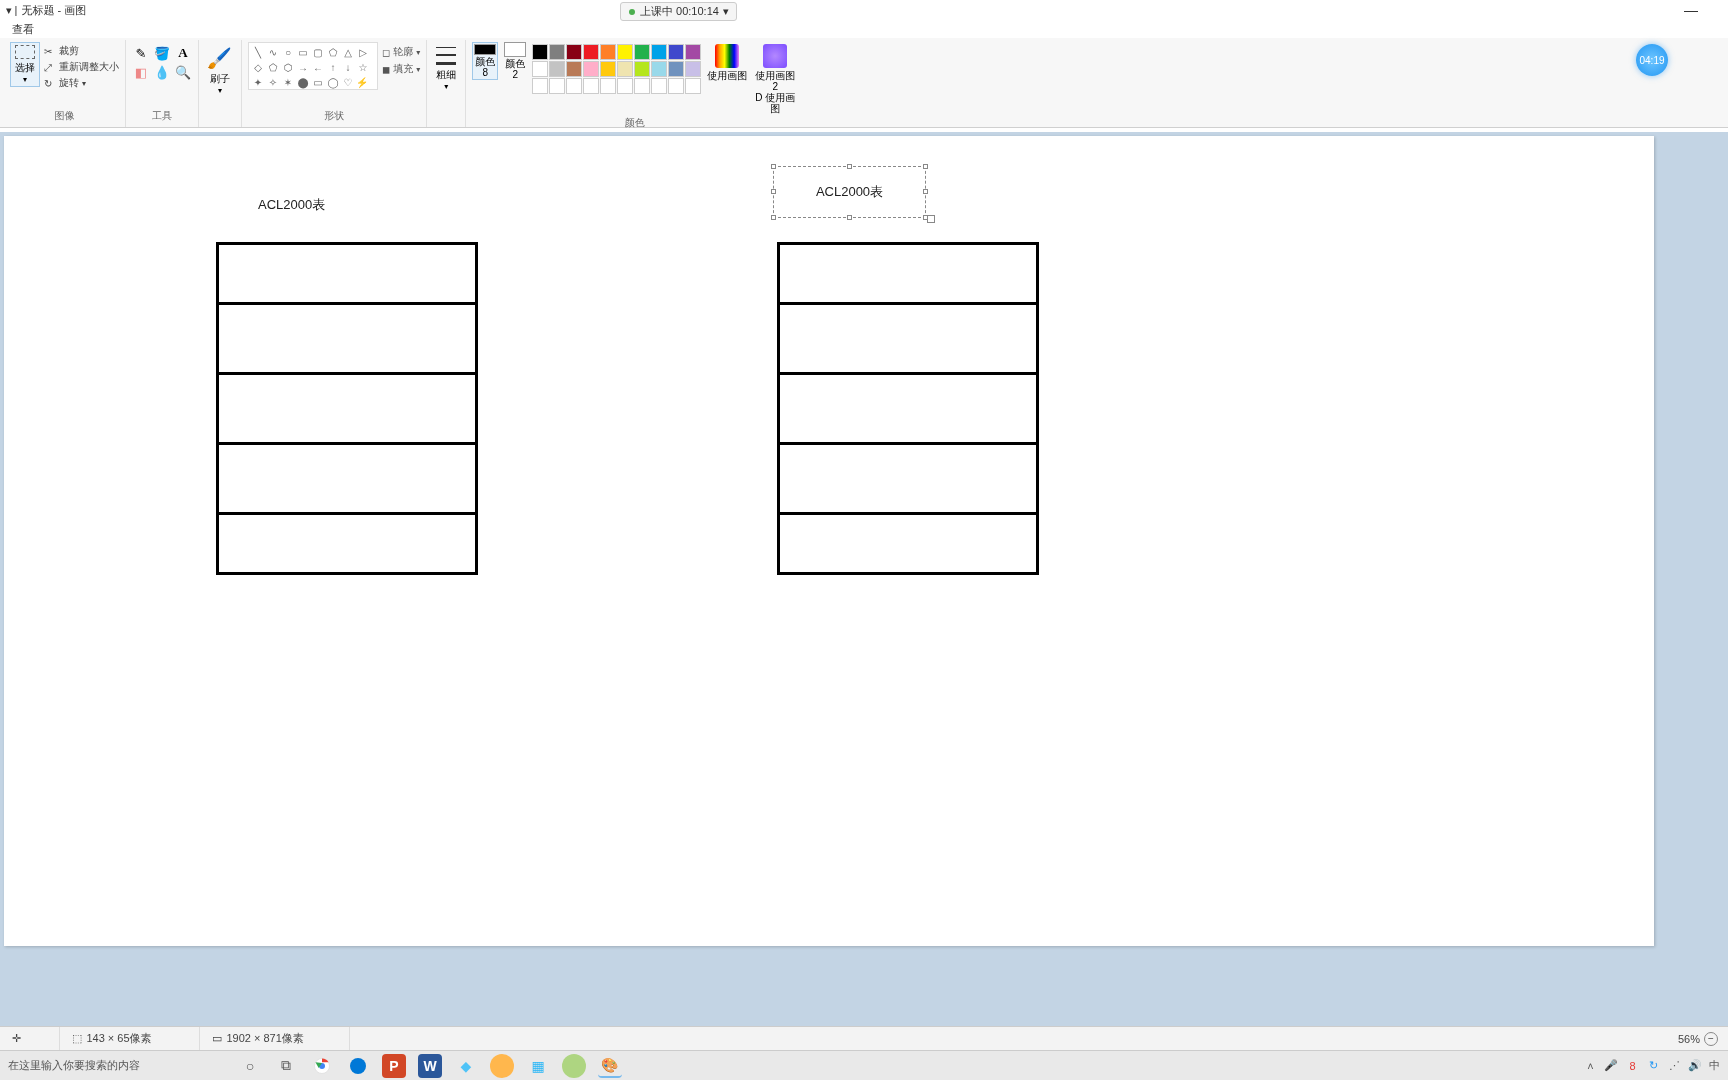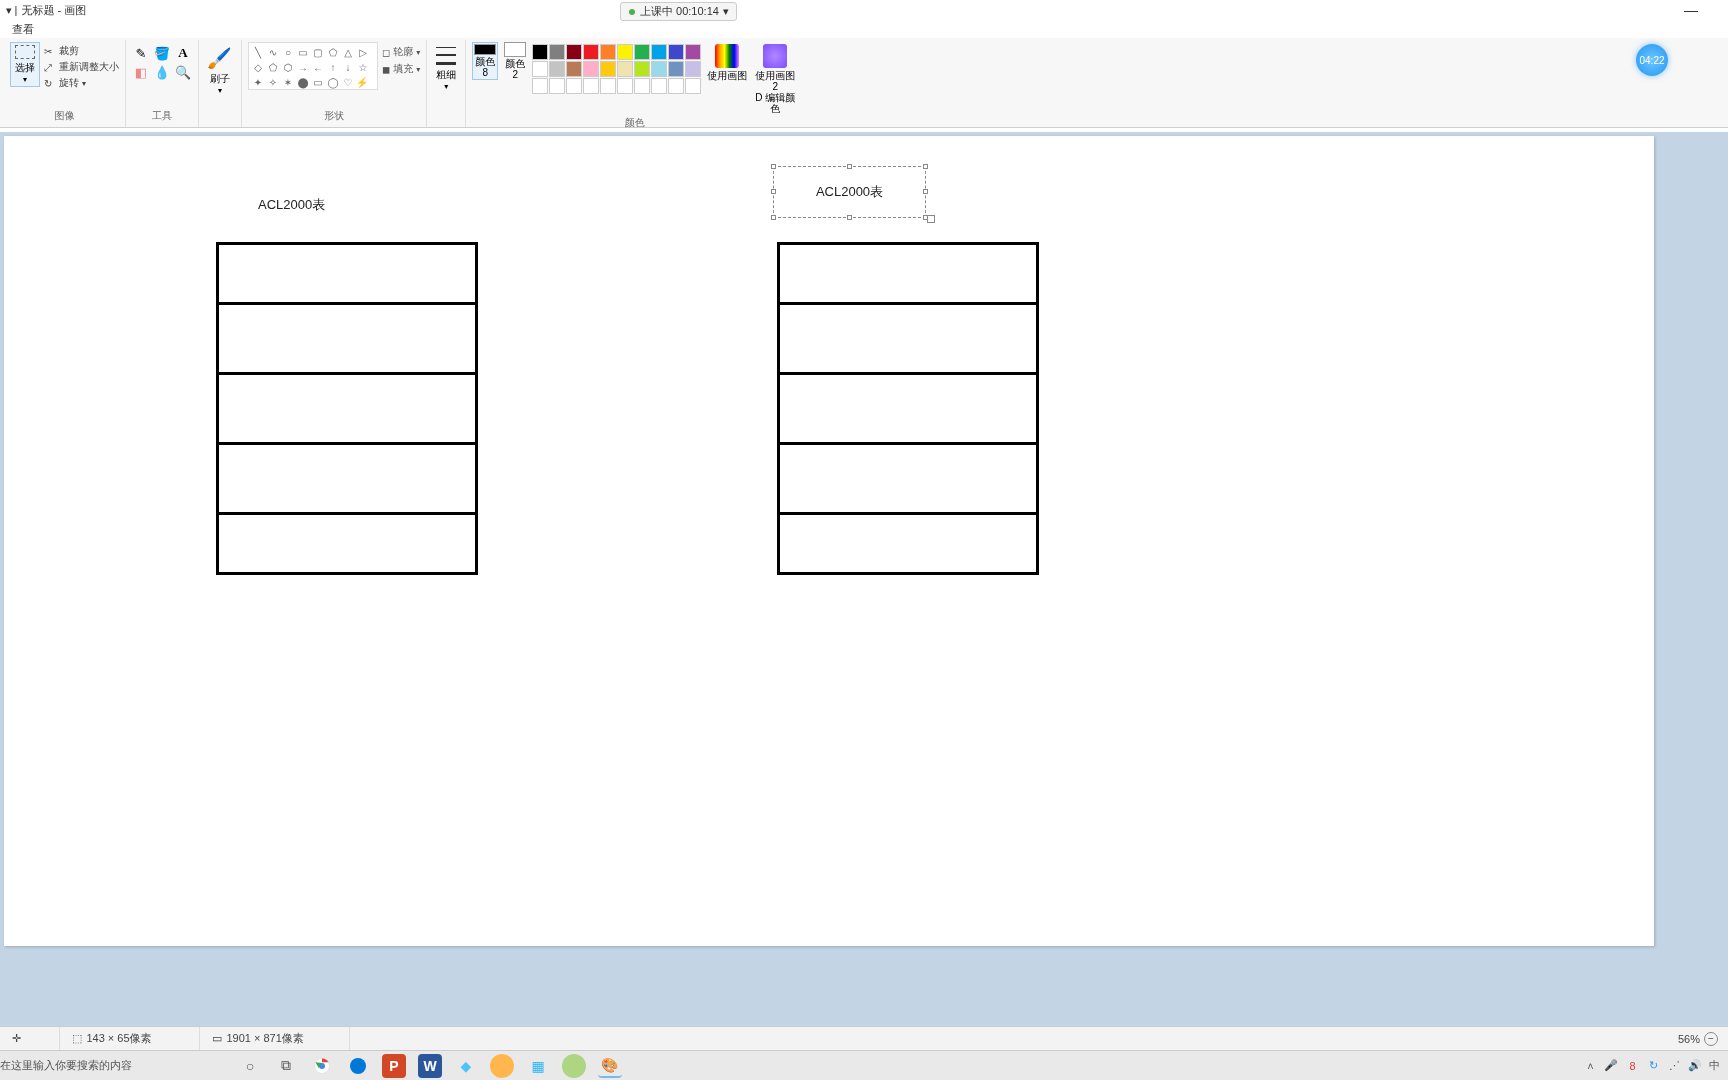--- a/index.html
+++ b/index.html
@@ -75,21 +75,21 @@
 .rot-handle{position:absolute;bottom:-6px;right:-10px;width:8px;height:8px;border:1px solid #888;background:#fff}
 
 
 .statusbar { position: absolute; bottom: 30px; left: 0; right: 0; height: 24px; background: #f3f3f3; border-top: 1px solid #ccc; display: flex; align-items: center; font-size: 11px; color: #444; }
 .statusbar .cell { padding: 0 12px; border-right: 1px solid #ddd; display: flex; align-items: center; gap: 4px; height: 100%; }
 .statusbar .zoom { margin-left: auto; padding: 0 10px; display: flex; align-items: center; gap: 4px; }
 .zoom-btn { width: 14px; height: 14px; border: 1px solid #888; border-radius: 50%; display: flex; align-items: center; justify-content: center; font-size: 10px; }
 
 
 .taskbar { position: absolute; bottom: 0; left: 0; right: 0; height: 30px; background: #e9e9e9; border-top: 1px solid #ccc; display: flex; align-items: center; font-size: 11px; color: #555; }
-.taskbar .search { padding: 0 0; flex: 0 0 228px; }
+.taskbar .search { padding: 0 8px; flex: 0 0 228px; }
 .task-icons { display: flex; gap: 12px; align-items: center; padding-left: 10px; }
 .task-icon { width: 24px; height: 24px; border-radius: 4px; display: flex; align-items: center; justify-content: center; font-size: 14px; }
 .tray { margin-left: auto; display: flex; align-items: center; gap: 6px; padding-right: 8px; font-size: 11px; }
 .tray-icon { width: 15px; height: 15px; display: flex; align-items: center; justify-content: center; }
 </style>
 </head>
 <body>
 
 <div class="titlebar">
   <span>▾ |</span>
@@ -260,29 +260,29 @@
           <div class="pal-cell" style="background: rgb(255, 255, 255);"></div>
           <div class="pal-cell" style="background: rgb(255, 255, 255);"></div>
         </div>
       <div class="edit-colors">
         <div class="ec-icon" style="background:linear-gradient(90deg,red,orange,yellow,green,blue,violet)"></div>
         <span style="line-height:1.1">使用画图</span>
       </div>
       <div class="paint3d">
         <div class="ec-icon" style="background:radial-gradient(circle,#b388ff,#7c4dff)"></div>
         <span style="line-height:1.1">使用画图 2</span>
-        <span style="line-height:1.1">D 编辑颜色</span>
+        <span style="line-height:1.1">D 使用画图</span>
       </div>
     </div>
     <div class="ribbon-group-label">颜色</div>
   </div>
 </div>
 
 <div class="timer-badge">
-  <span>04:22</span>
+  <span>04:19</span>
 </div>
 
 <div class="canvas-outer">
   <div class="canvas">
     <div class="label1">ACL2000表</div>
 
     <div class="text-selection">
       <span>ACL2000表</span>
       <div class="sel-handle sh-tl"></div>
       <div class="sel-handle sh-tm"></div>
@@ -319,21 +319,21 @@
 <div class="statusbar">
   <div class="cell" style="width:60px">
       <span>✛</span>
     </div>
   <div class="cell" style="width:140px">
       <span>⬚</span>
       <span>143 × 65像素</span>
     </div>
   <div class="cell" style="width:150px">
       <span>▭</span>
-      <span>1901 × 871像素</span>
+      <span>1902 × 871像素</span>
     </div>
   <div class="cell" style="flex:1;border-right:none"></div>
   <div class="zoom">
     <span>56%</span>
     <div class="zoom-btn">−</div>
   </div>
 </div>
 
 <div class="taskbar">
   <div class="search">

